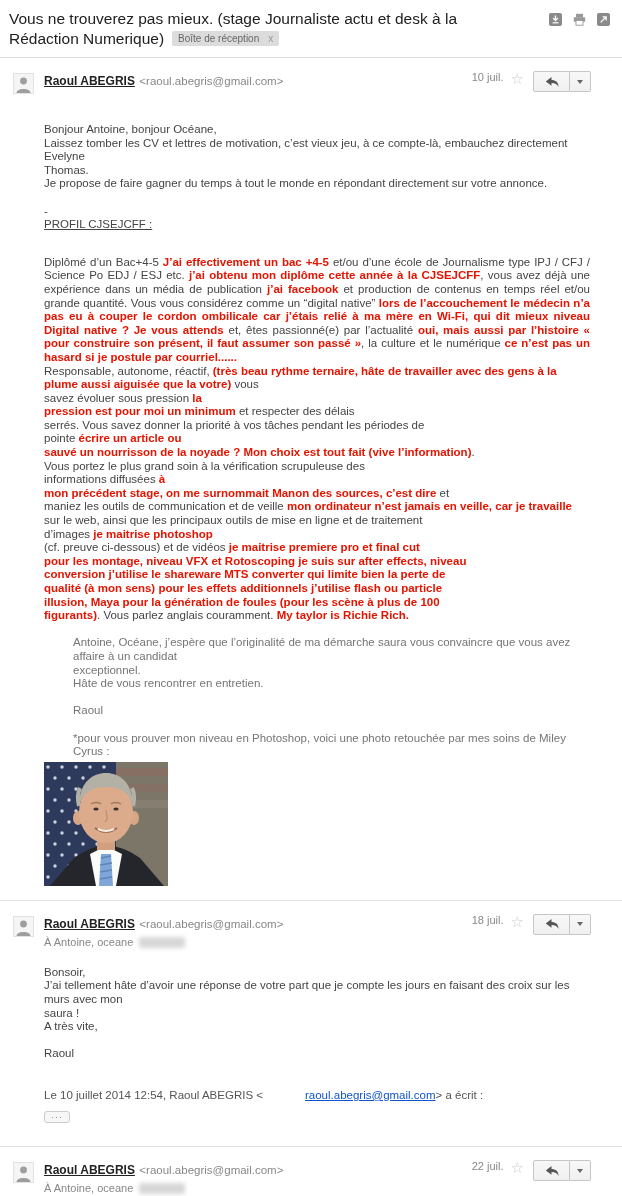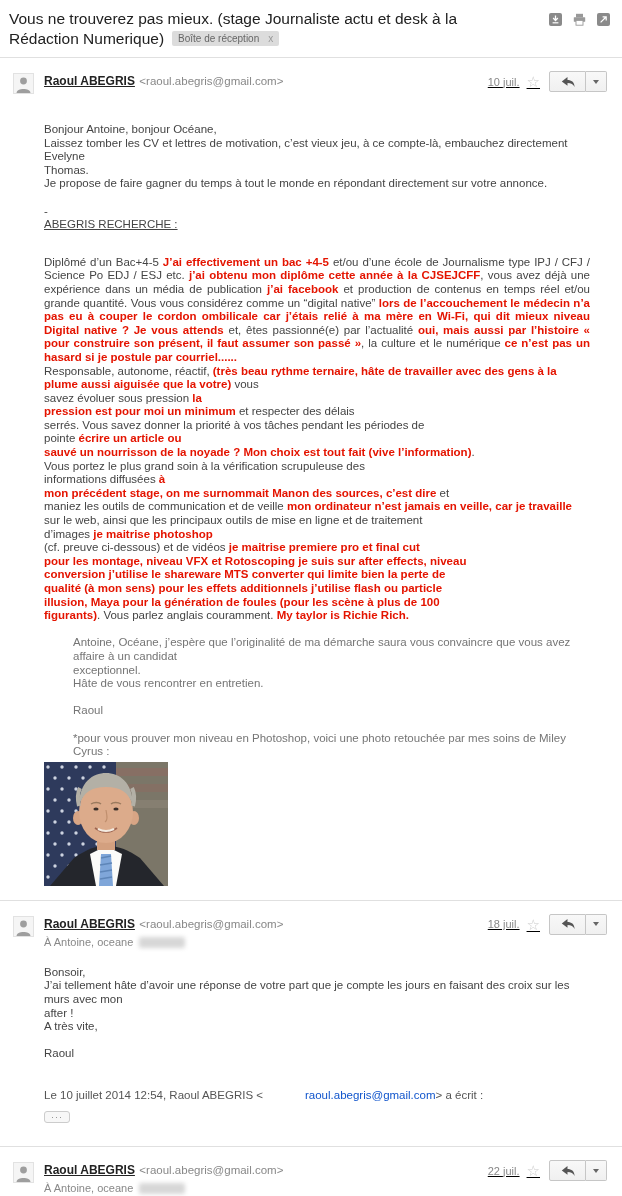--- a/index.html
+++ b/index.html
@@ -21,40 +21,40 @@
   .email-sep{border-top:1px solid #e0e0e0;}
   .email-header{position:relative;padding:13px 200px 0 44px;min-height:38px;}
   .avatar{position:absolute;left:13px;top:15px;width:21px;height:21px;background:#f5f5f5;
           border:1px solid #e2e2e2;box-sizing:border-box;display:flex;align-items:flex-end;justify-content:center;overflow:hidden;}
   .sender-name{font-weight:bold;font-size:12px;color:#222;text-decoration:underline;}
   .sender-addr{font-size:11.5px;color:#888;}
   .to-line{font-size:11px;color:#888;margin-top:4px;}
   .blur{display:inline-block;height:11px;border-radius:2px;background:#d7d7d7;filter:blur(2px);
         vertical-align:-2px;margin-left:6px;}
   .w1{width:52px;} .w2{width:38px;} .w3{width:46px;}
-  .header-right{position:absolute;top:13px;right:15px;display:flex;align-items:center;text-decoration:underline;}
+  .header-right{position:absolute;top:13px;right:31px;display:flex;}
   .hdr-date{font-size:11px;color:#888;margin-right:7px;}
   .star{color:#ccc;font-size:15px;margin-right:9px;line-height:1;cursor:pointer;}
   .btn-group{display:flex;}
   .btn{height:21px;border:1px solid #c6c6c6;background:linear-gradient(#f8f8f8,#f0f0f0);
        display:flex;align-items:center;justify-content:center;box-sizing:border-box;cursor:pointer;}
   .btn-reply{width:37px;border-radius:2px 0 0 2px;}
   .btn-caret{width:21px;border-left:none;border-radius:0 2px 2px 0;}
   .caret{width:0;height:0;border-left:3.5px solid transparent;border-right:3.5px solid transparent;
          border-top:4px solid #666;}
 
   
   .email-body{padding:14px 32px 0 44px;font-size:11.5px;line-height:13.6px;color:#444;}
   .rt{white-space:normal;}
   .rt.justify{text-align:justify;margin-top:24px;}
   .rt.gray{color:#757575;margin-left:29px;}
   .run-n{}
   .run-r{color:#e41400;font-weight:bold;}
   .run-u{text-decoration:underline;}
-  .run-l{color:#1155cc;cursor:pointer;padding-left:42px;}
+  .run-l{color:#1155cc;text-decoration:underline;cursor:pointer;padding-left:42px;}
 
   .photo{margin:3px 0 14px 0;width:124px;height:124px;display:block;}
 
   .quote-line{margin-top:28px;font-size:11.5px;color:#555;}
   .trim-btn{display:inline-block;margin-top:9px;border:1px solid #ccc;background:#f7f7f7;
             border-radius:3px;color:#888;font-size:9px;line-height:10px;padding:0 6px;
             letter-spacing:1px;cursor:pointer;}
   .pad-bottom{padding-bottom:22px;}
 </style>
 </head>
@@ -106,21 +106,21 @@
           </span>
           <span class="btn btn-caret">
               <span class="caret"></span>
             </span>
         </span>
       </div>
     </div>
     <div class="email-body">
       <div>
           <div class="rt left "><span class="run-n">Bonjour Antoine, bonjour Océane,</span><br><span class="run-n">Laissez tomber les CV et lettres de motivation, c’est vieux jeu, à ce compte-là, embauchez directement Evelyne</span><br><span class="run-n">Thomas.</span><br><span class="run-n">Je propose de faire gagner du temps à tout le monde en répondant directement sur votre annonce.</span><br><br><span class="run-n">-</span></div>
-          <div class="rt left "><span class="run-u">ABEGRIS RECHERCHE :</span></div>
+          <div class="rt left "><span class="run-u">PROFIL CJSEJCFF :</span></div>
           <div class="rt justify "><span class="run-n">Diplômé d’un Bac+4-5 </span><span class="run-r">J’ai effectivement un bac +4-5</span><span class="run-n"> et/ou d’une école de Journalisme type IPJ / CFJ / Science Po EDJ / ESJ etc. </span><span class="run-r">j’ai obtenu mon diplôme cette année à la CJSEJCFF</span><span class="run-n">,  vous avez déjà une expérience dans un média de publication </span><span class="run-r">j’ai facebook</span><span class="run-n"> et production de contenus en temps réel et/ou grande quantité. Vous vous considérez comme un “digital native” </span><span class="run-r">lors de l’accouchement le médecin n’a pas eu à couper le cordon ombilicale car j’étais relié à ma mère en Wi-Fi, qui dit mieux niveau Digital native ? Je vous attends</span><span class="run-n"> et, êtes passionné(e) par l’actualité </span><span class="run-r">oui, mais aussi par l’histoire « pour construire son présent, il faut assumer son passé »</span><span class="run-n">, la culture et le numérique </span><span class="run-r">ce n’est pas un hasard si je postule par courriel......</span><br><span class="run-n">Responsable, autonome, réactif, </span><span class="run-r">(très beau rythme ternaire, hâte de travailler avec des gens à la</span><br><span class="run-r">plume aussi aiguisée que la votre)</span><span class="run-n"> vous</span><br><span class="run-n">savez évoluer sous pression </span><span class="run-r">la</span><br><span class="run-r">pression est pour moi un minimum</span><span class="run-n"> et respecter des délais</span><br><span class="run-n">serrés. Vous savez donner la priorité à vos tâches pendant les périodes de</span><br><span class="run-n">pointe </span><span class="run-r">écrire un article ou</span><br><span class="run-r">sauvé un nourrisson de la noyade ? Mon choix est tout fait (vive l’information)</span><span class="run-n">.</span><br><span class="run-n">Vous portez le plus grand soin à la vérification scrupuleuse des</span><br><span class="run-n">informations diffusées </span><span class="run-r">à</span><br><span class="run-r">mon précédent stage, on me surnommait Manon des sources, c’est dire</span><span class="run-n"> et</span><br><span class="run-n">maniez les outils de communication et de veille </span><span class="run-r">mon ordinateur n’est jamais en veille, car je travaille</span><br><span class="run-n">sur le web, ainsi que les principaux outils de mise en ligne et de traitement</span><br><span class="run-n">d’images </span><span class="run-r">je maitrise photoshop</span><br><span class="run-n">(cf. preuve ci-dessous) et de vidéos </span><span class="run-r">je maitrise premiere pro et final cut</span><br><span class="run-r">pour les montage, niveau VFX et Rotoscoping je suis sur after effects, niveau</span><br><span class="run-r">conversion j’utilise le shareware MTS converter qui limite bien la perte de</span><br><span class="run-r">qualité (à mon sens) pour les effets additionnels j’utilise flash ou particle</span><br><span class="run-r">illusion, Maya pour la génération de foules (pour les scène à plus de 100</span><br><span class="run-r">figurants)</span><span class="run-n">. Vous parlez anglais couramment. </span><span class="run-r">My taylor is Richie Rich.</span></div>
           <div class="rt left gray"><br><span class="run-n">Antoine, Océane, j’espère que l’originalité de ma démarche saura vous convaincre que vous avez affaire à un candidat</span><br><span class="run-n">exceptionnel.</span><br><span class="run-n">Hâte de vous rencontrer en entretien.</span><br><br><span class="run-n">Raoul</span><br><br><span class="run-n">*pour vous prouver mon niveau en Photoshop, voici une photo retouchée par mes soins de Miley Cyrus :</span></div>
         </div>
       <svg class="photo" viewBox="0 0 124 124">
         <defs>
           <pattern id="stars" width="14" height="22" patternUnits="userSpaceOnUse">
             <circle cx="4" cy="5" r="1.7" fill="#cdd3e0"></circle>
             <circle cx="11" cy="16" r="1.7" fill="#cdd3e0"></circle>
           </pattern>
         </defs>
@@ -176,21 +176,21 @@
             </svg>
           </span>
           <span class="btn btn-caret">
               <span class="caret"></span>
             </span>
         </span>
       </div>
     </div>
     <div class="email-body pad-bottom">
       <div>
-          <div class="rt left "><span class="run-n">Bonsoir,</span><br><span class="run-n">J’ai tellement hâte d’avoir une réponse de votre part que je compte les jours en faisant des croix sur les murs avec mon</span><br><span class="run-n">after !</span><br><span class="run-n">A très vite,</span><br><br><span class="run-n">Raoul</span></div>
+          <div class="rt left "><span class="run-n">Bonsoir,</span><br><span class="run-n">J’ai tellement hâte d’avoir une réponse de votre part que je compte les jours en faisant des croix sur les murs avec mon</span><br><span class="run-n">saura !</span><br><span class="run-n">A très vite,</span><br><br><span class="run-n">Raoul</span></div>
         </div>
       <div class="quote-line">
           <div class="rt left "><span class="run-n">Le 10 juillet 2014 12:54, Raoul ABEGRIS &lt;</span><span class="run-l">raoul.abegris@gmail.com</span><span class="run-n">&gt; a écrit :</span></div>
         </div>
       <span class="trim-btn">···</span>
     </div>
   </div>
 
   <div class="email-sep"></div>
   <div class="email">

